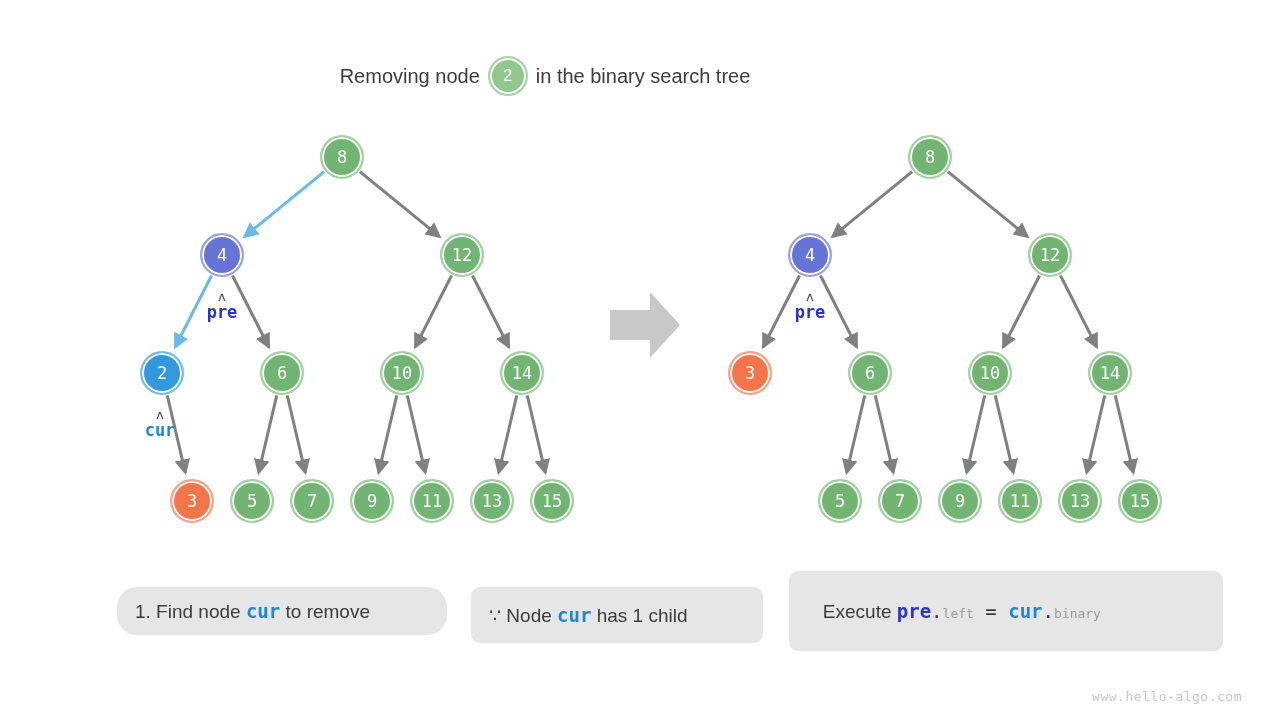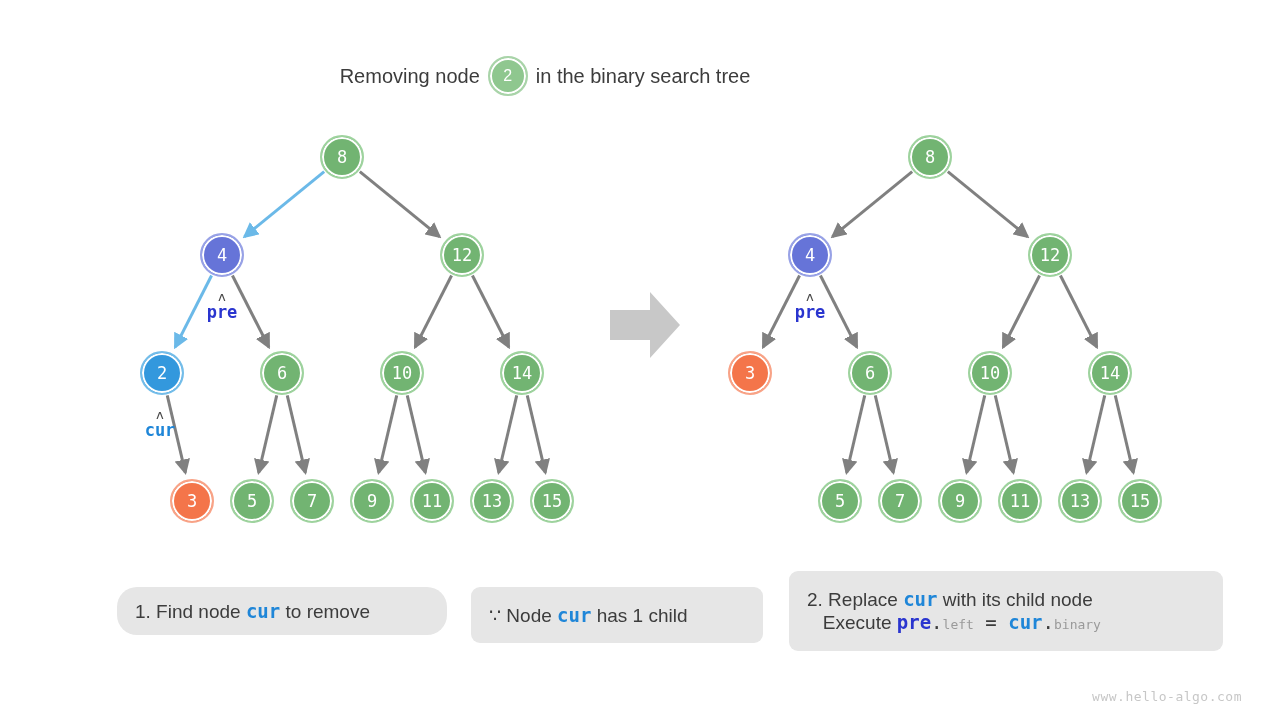--- a/index.html
+++ b/index.html
@@ -230,20 +230,19 @@
     </div>
 
   <div id="captions">
       <div class="caption" style="left: 117px; top: 587px; width: 330px; height: 48px; padding: 0px 18px; border-radius: 20px;">
         <div class="line"><span>1. Find node </span><b class="cur">cur</b><span> to remove</span></div>
       </div>
       <div class="caption" style="left: 471px; top: 587px; width: 292px; height: 56px; padding: 0px 18px;">
         <div class="line"><span>∵ Node </span><b class="cur">cur</b><span> has 1 child</span></div>
       </div>
       <div class="caption" style="left: 789px; top: 571px; width: 434px; height: 80px; padding: 0px 18px;">
-        <div class="line"><span>2. Replace </span><b class="cur">cur</b><span> with its child node</span></div>
         <div class="line"><span>&nbsp;&nbsp;&nbsp;Execute </span><b class="pre">pre</b><span class="op">.</span><span class="dim">left</span><span class="op"> = </span><b class="cur">cur</b><span class="op">.</span><span class="dim">binary</span></div>
       </div>
     </div>
 
   <div class="watermark">www.hello-algo.com</div>
 
 </div>
 
 </body></html>

